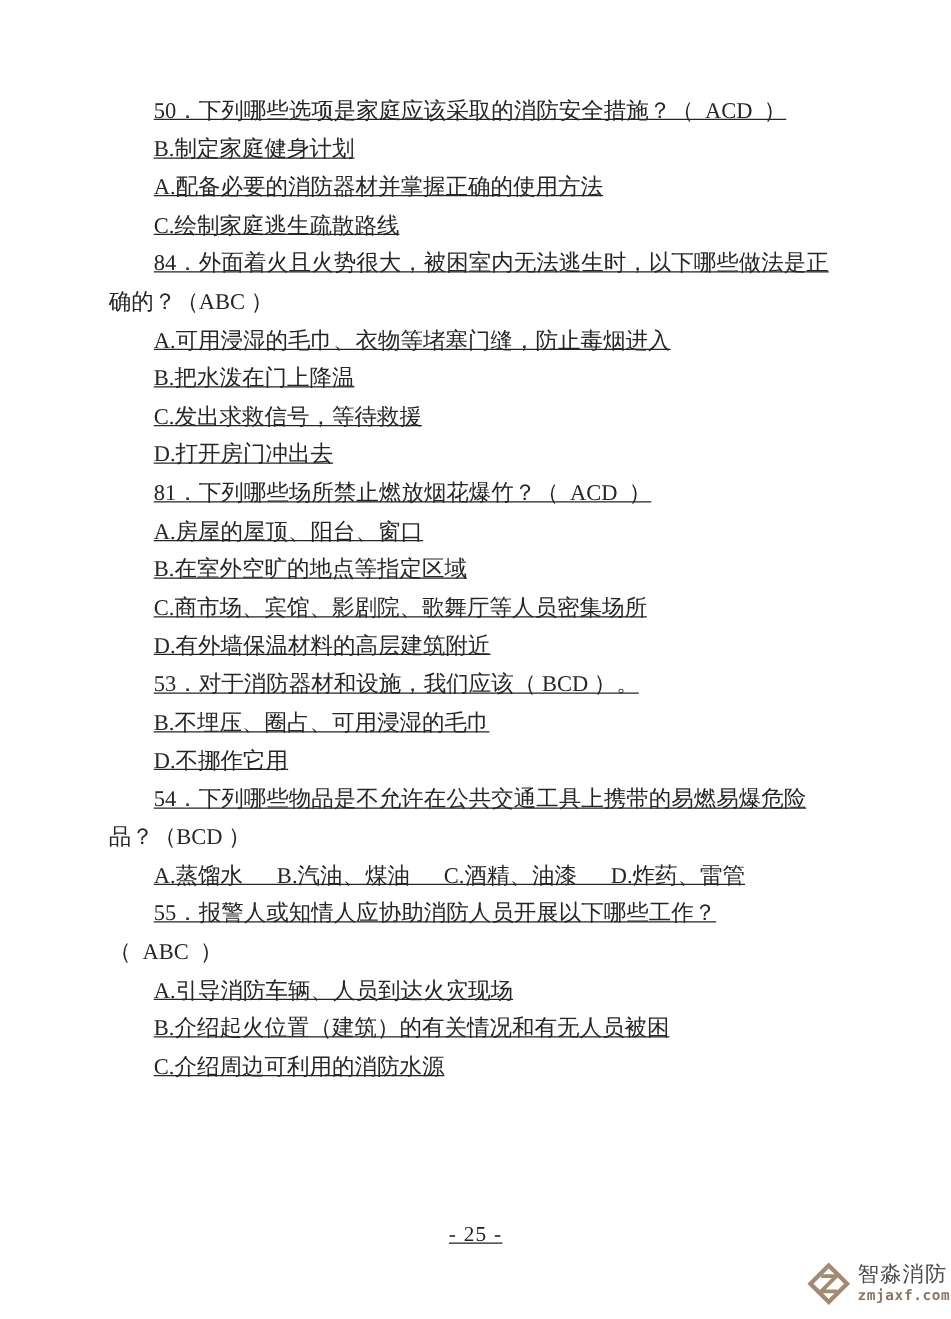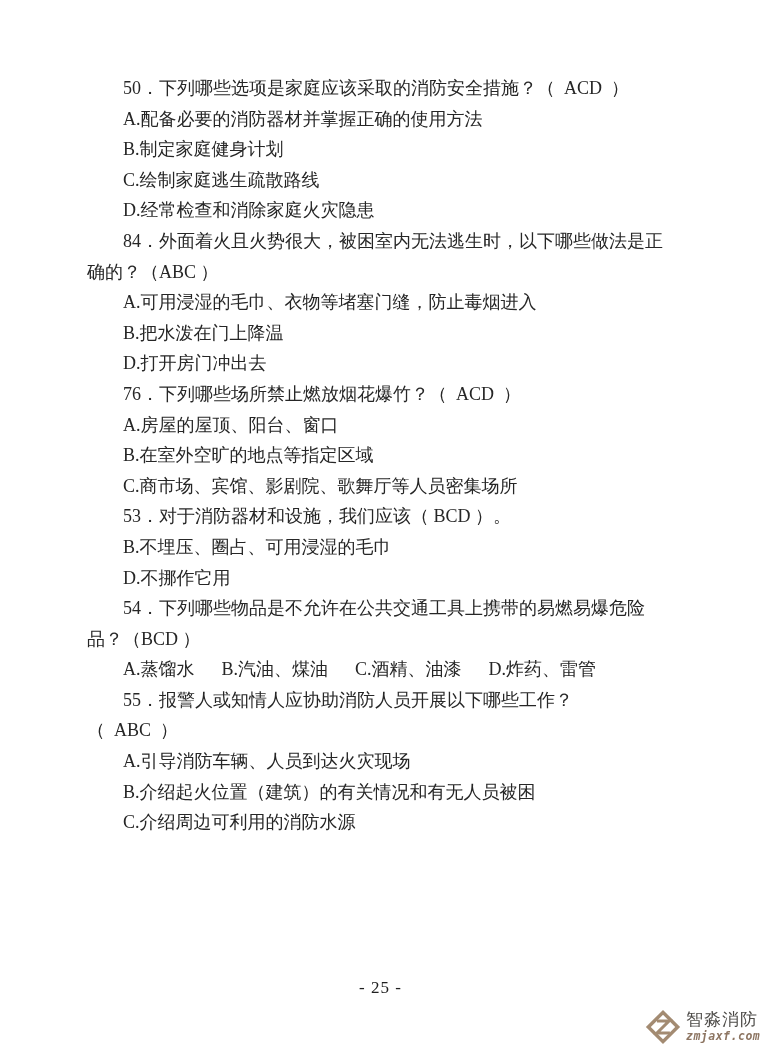--- a/index.html
+++ b/index.html
@@ -23,30 +23,32 @@
     font-size: 18px;
     line-height: 30.6px;
     color: #262626;
   }
   .line {
     white-space: pre;
     height: 30.6px;
   }
   .line.indent {
     padding-left: 36px;
+    text-decoration: underline;
   }
   .page-number {
     position: absolute;
     top: 978px;
     left: 0;
     width: 100%;
     text-align: center;
     font-size: 17px;
     color: #202020;
     letter-spacing: 1px;
+    text-decoration: underline;
   }
   .logo {
     position: absolute;
     left: 643px;
     top: 1008px;
     display: flex;
     align-items: center;
     gap: 3px;
   }
   .logo-icon {
@@ -65,43 +67,43 @@
     letter-spacing: 1px;
     white-space: nowrap;
   }
   .logo-domain {
     font-family: "DejaVu Sans Mono", "Liberation Mono", monospace;
     font-size: 11.5px;
     font-weight: bold;
     color: #8d7562;
     letter-spacing: 0.5px;
     white-space: nowrap;
-    font-style: italic;
   }
 </style>
 </head>
 <body>
 
 <div class="page">
 
   <div class="content" id="content">
       <div class="line indent">50．下列哪些选项是家庭应该采取的消防安全措施？（  ACD  ）</div>
+      <div class="line indent">B.制定家庭健身计划</div>
       <div class="line indent">A.配备必要的消防器材并掌握正确的使用方法</div>
-      <div class="line indent">B.制定家庭健身计划</div>
       <div class="line indent">C.绘制家庭逃生疏散路线</div>
-      <div class="line indent">D.经常检查和消除家庭火灾隐患</div>
       <div class="line indent">84．外面着火且火势很大，被困室内无法逃生时，以下哪些做法是正</div>
       <div class="line">确的？（ABC ）</div>
       <div class="line indent">A.可用浸湿的毛巾、衣物等堵塞门缝，防止毒烟进入</div>
       <div class="line indent">B.把水泼在门上降温</div>
+      <div class="line indent">C.发出求救信号，等待救援</div>
       <div class="line indent">D.打开房门冲出去</div>
-      <div class="line indent">76．下列哪些场所禁止燃放烟花爆竹？（  ACD  ）</div>
+      <div class="line indent">81．下列哪些场所禁止燃放烟花爆竹？（  ACD  ）</div>
       <div class="line indent">A.房屋的屋顶、阳台、窗口</div>
       <div class="line indent">B.在室外空旷的地点等指定区域</div>
       <div class="line indent">C.商市场、宾馆、影剧院、歌舞厅等人员密集场所</div>
+      <div class="line indent">D.有外墙保温材料的高层建筑附近</div>
       <div class="line indent">53．对于消防器材和设施，我们应该（ BCD ）。</div>
       <div class="line indent">B.不埋压、圈占、可用浸湿的毛巾</div>
       <div class="line indent">D.不挪作它用</div>
       <div class="line indent">54．下列哪些物品是不允许在公共交通工具上携带的易燃易爆危险</div>
       <div class="line">品？（BCD ）</div>
       <div class="line indent">A.蒸馏水      B.汽油、煤油      C.酒精、油漆      D.炸药、雷管</div>
       <div class="line indent">55．报警人或知情人应协助消防人员开展以下哪些工作？</div>
       <div class="line">（  ABC  ）</div>
       <div class="line indent">A.引导消防车辆、人员到达火灾现场</div>
       <div class="line indent">B.介绍起火位置（建筑）的有关情况和有无人员被困</div>

